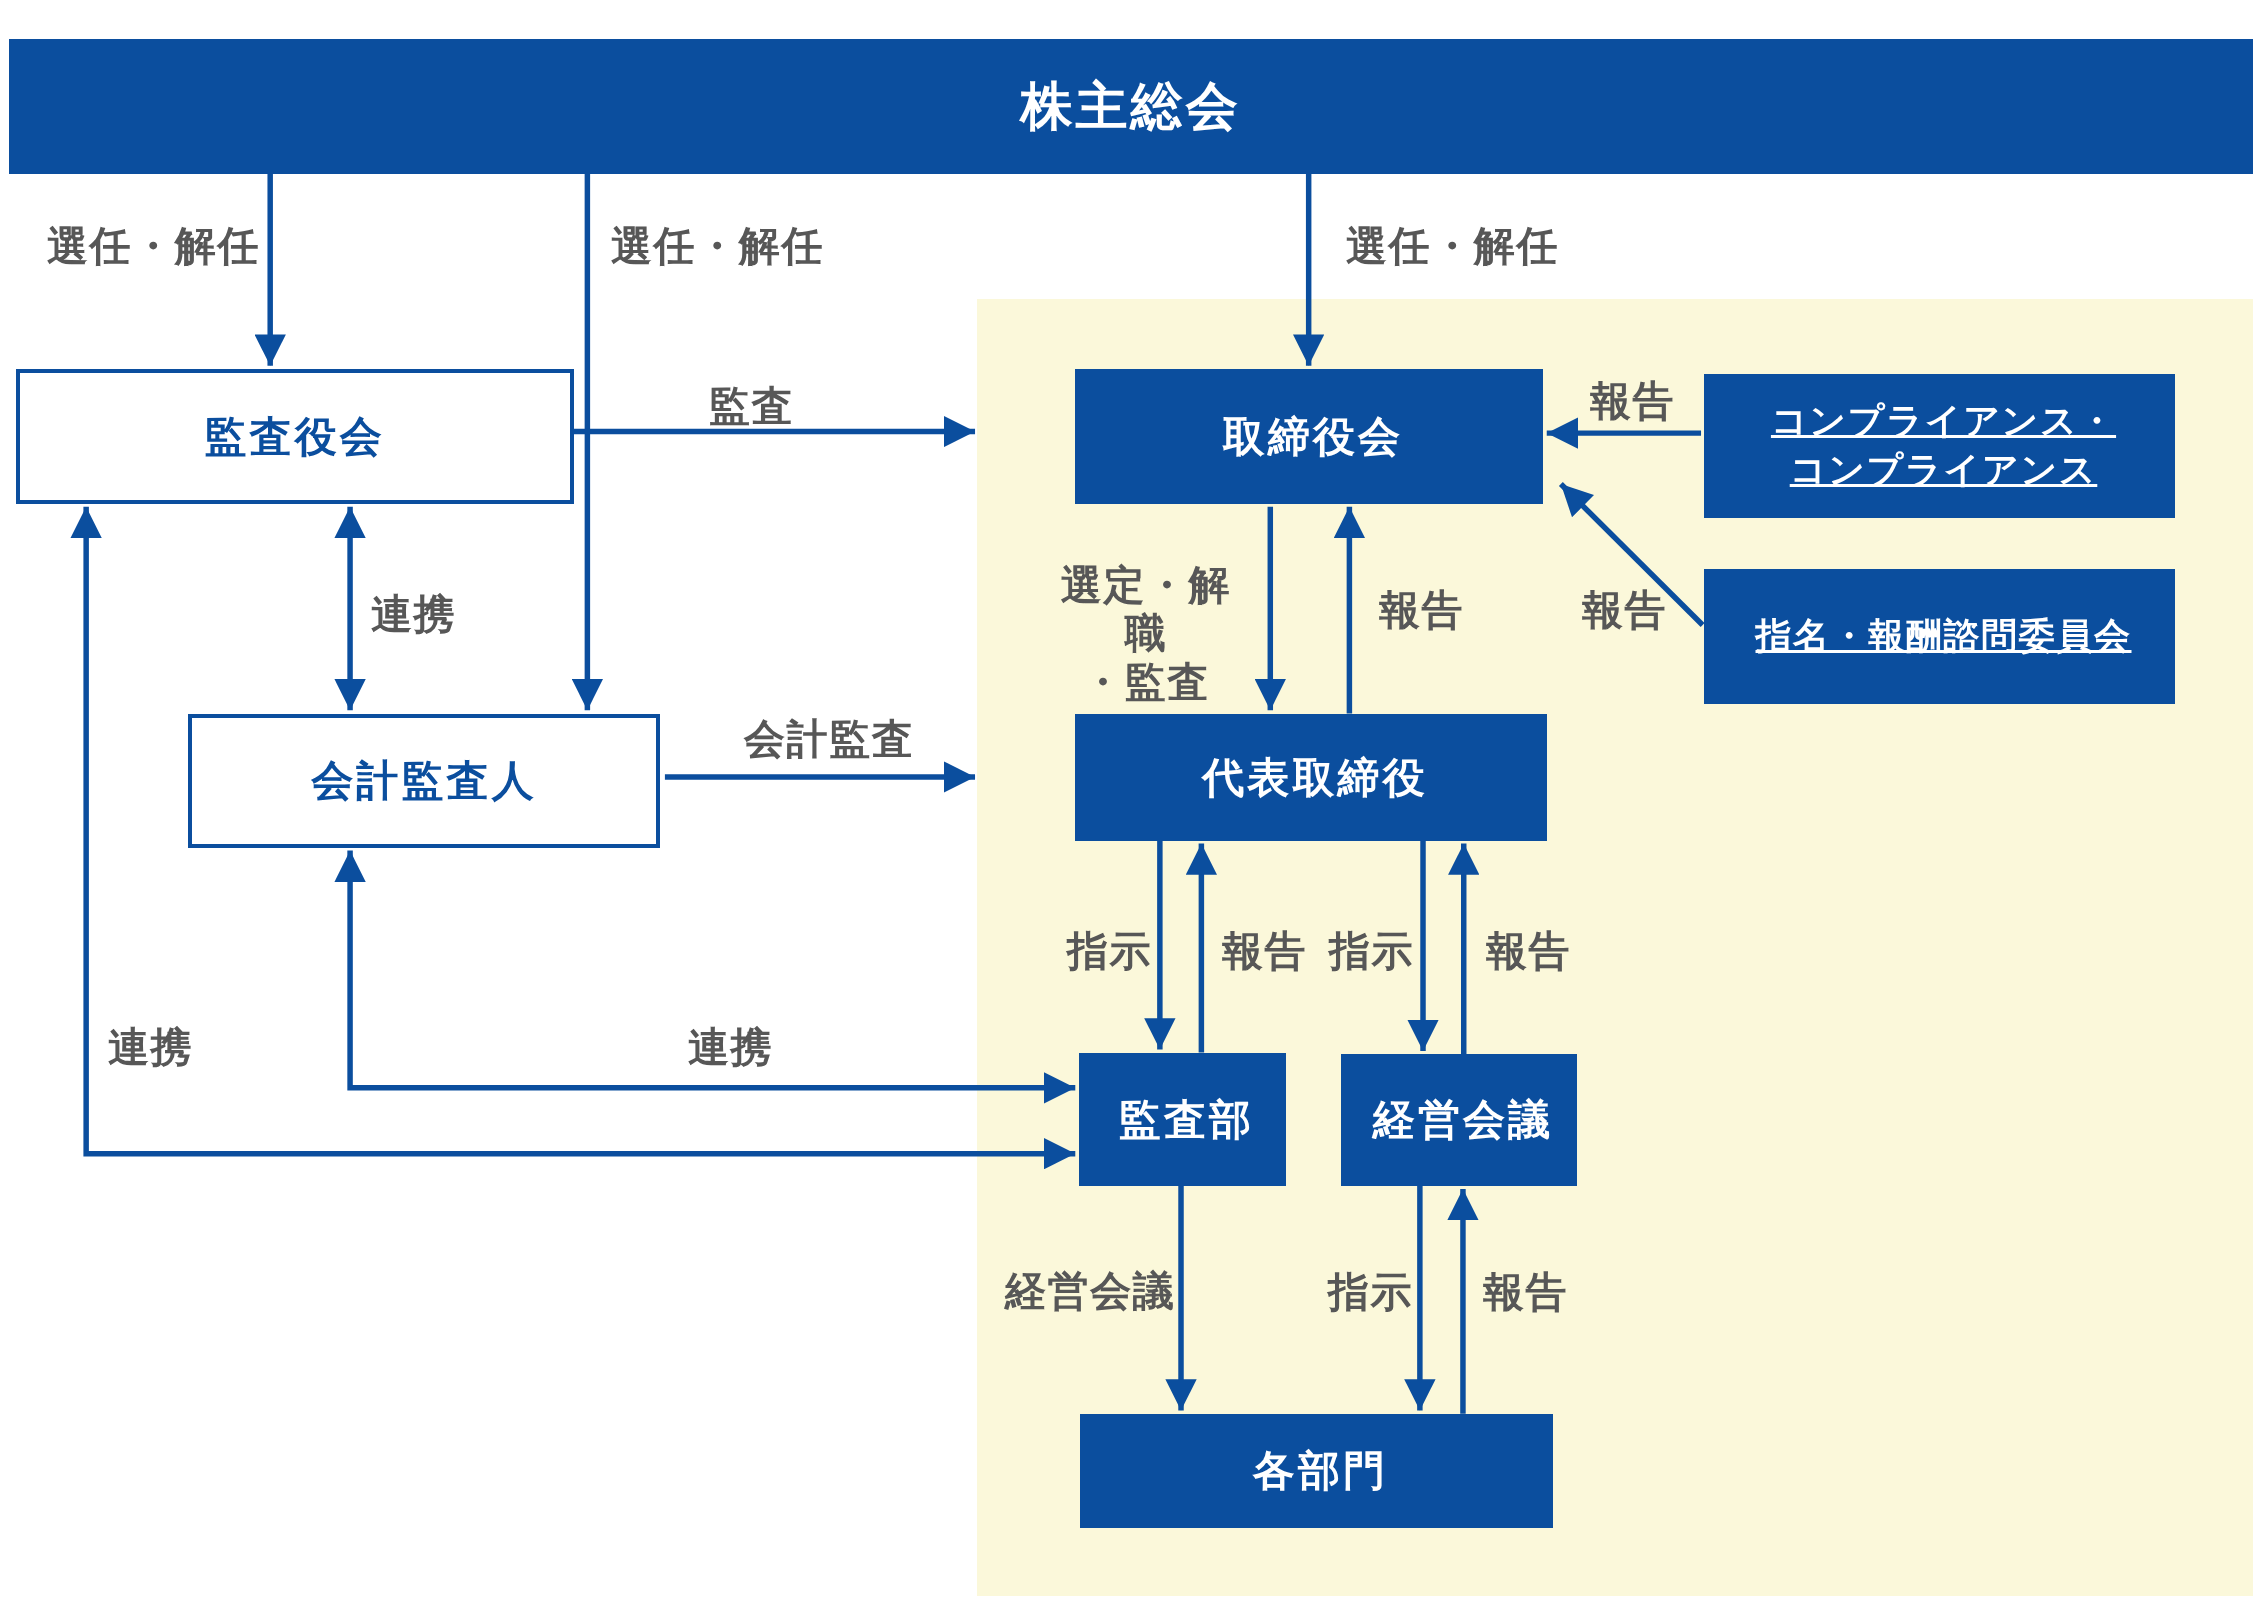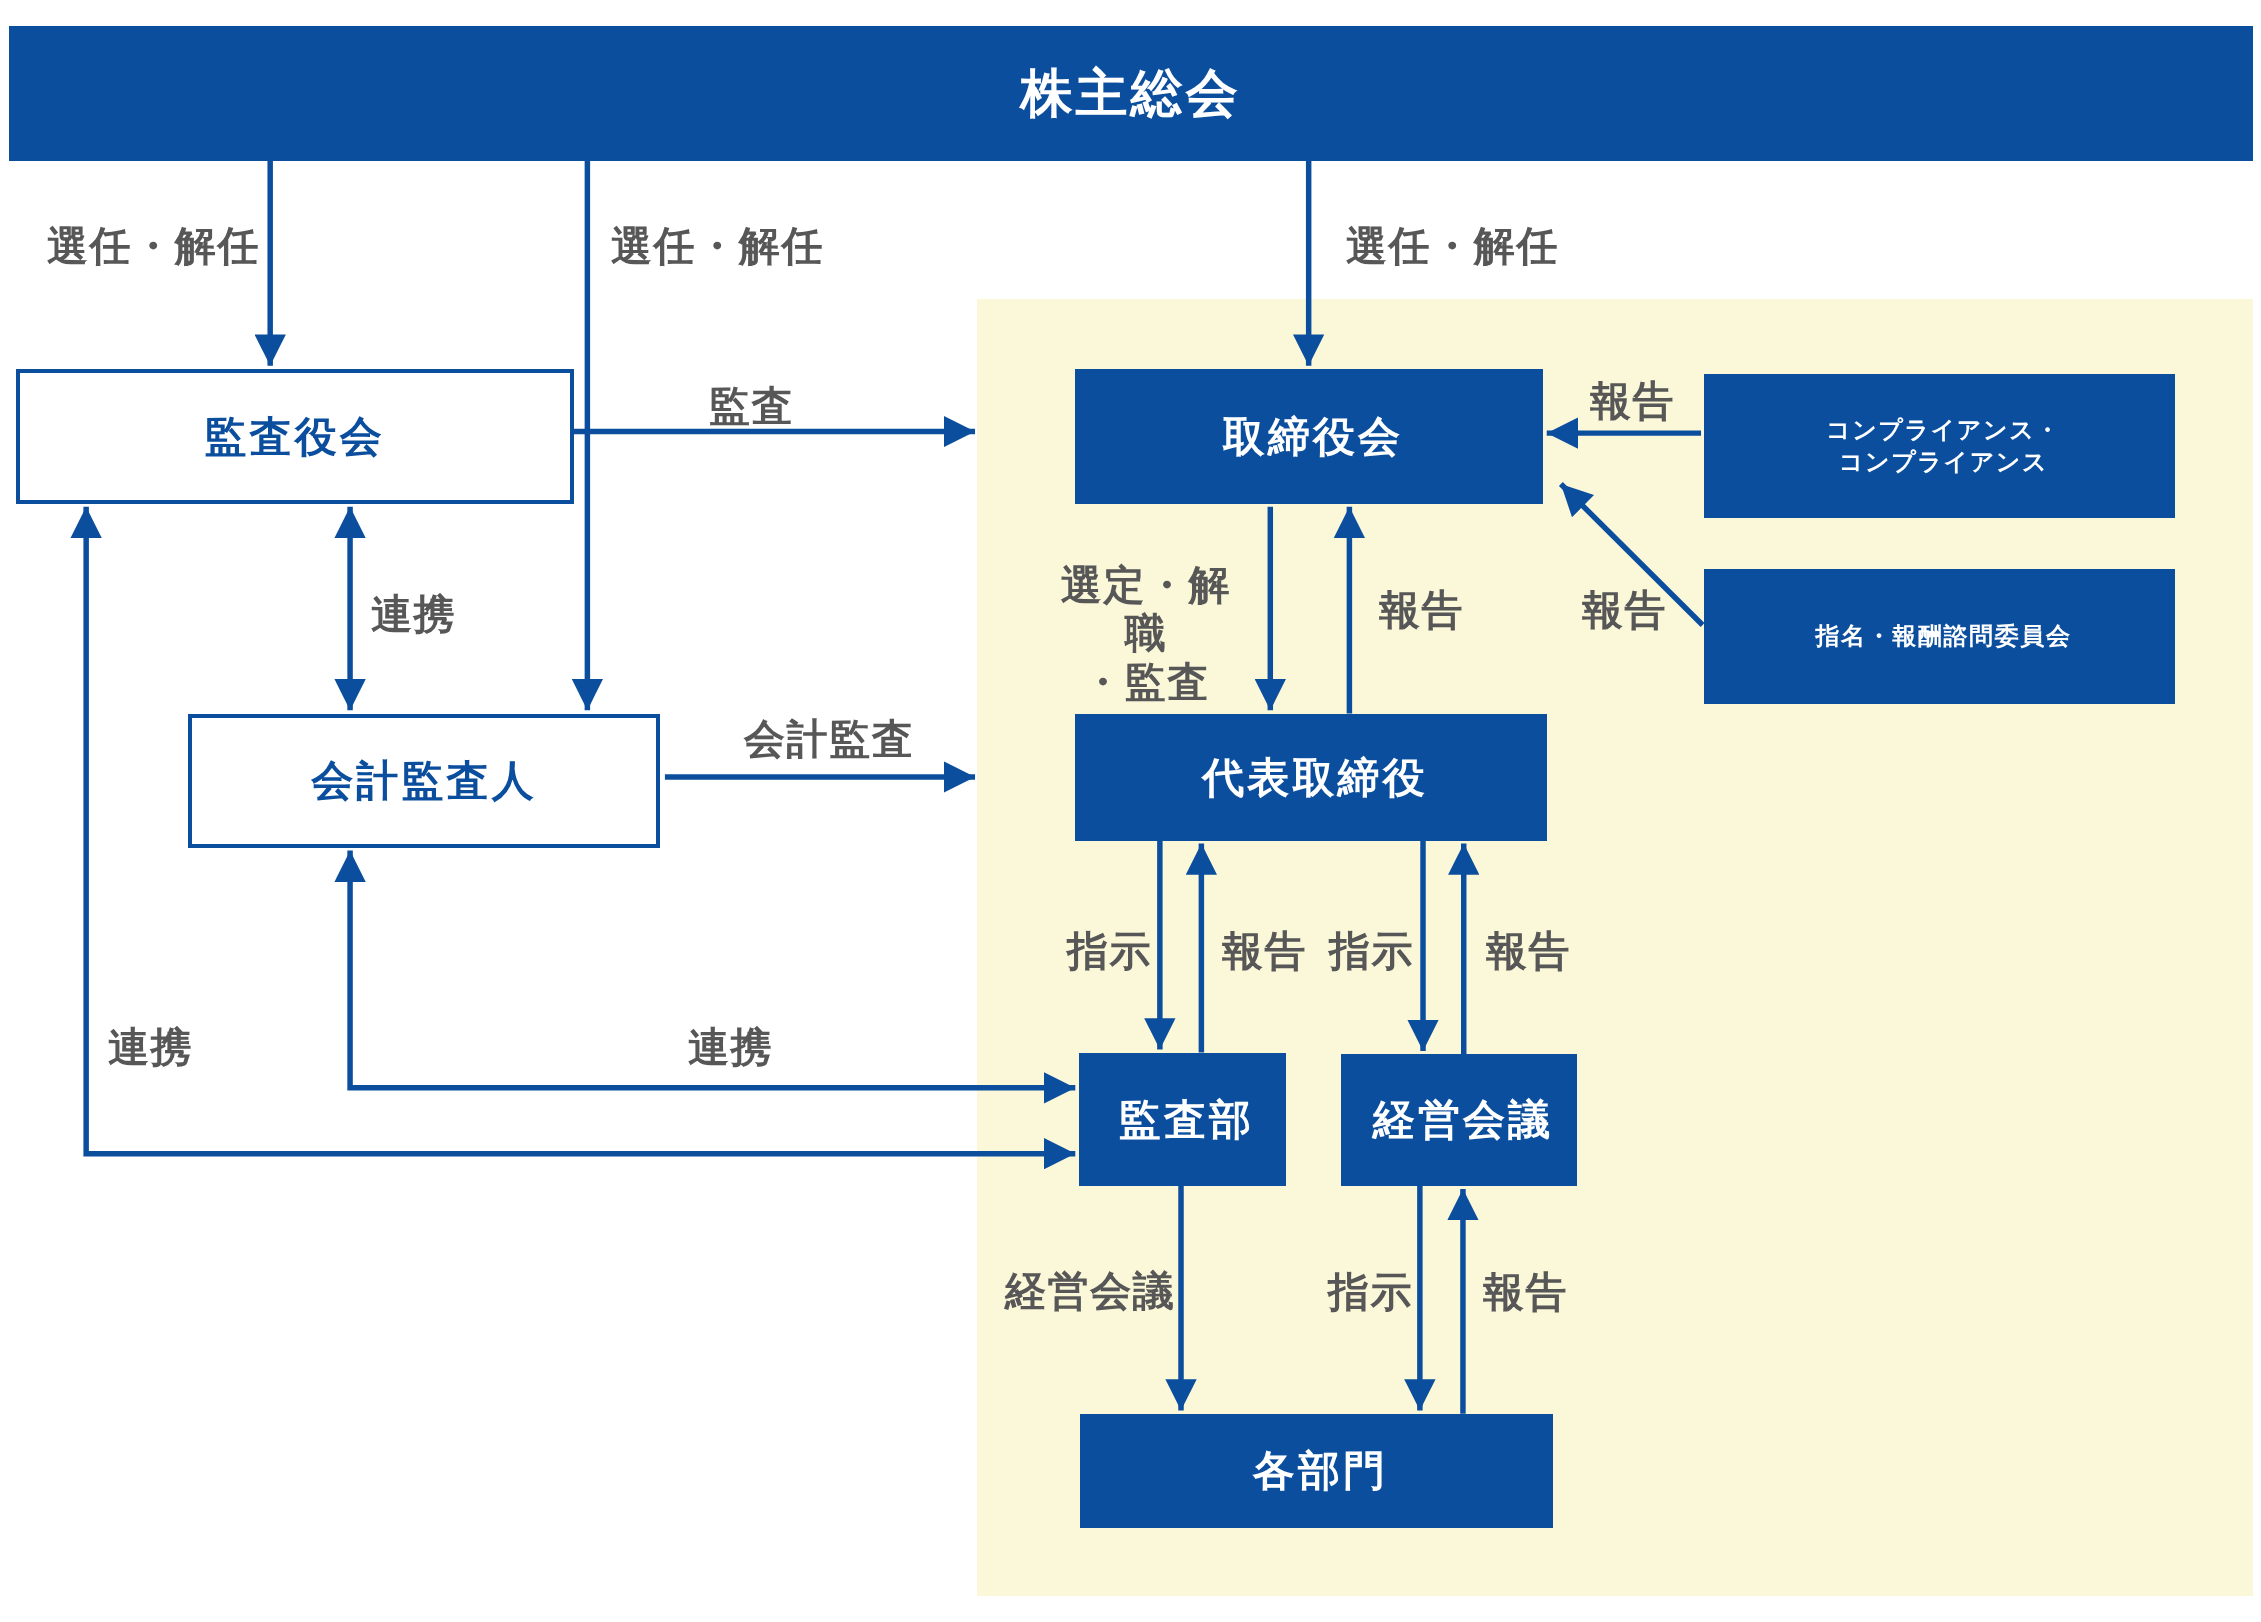--- a/index.html
+++ b/index.html
@@ -5,25 +5,25 @@
   html,body{margin:0;padding:0;background:#ffffff;}
   body{width:2261px;height:1622px;position:relative;overflow:hidden;
        font-family:"Liberation Sans","DejaVu Sans",sans-serif;}
   .canvas{position:absolute;left:0;top:0;width:2261px;height:1622px;background:#ffffff;}
   .zone{position:absolute;background:#FBF8DA;z-index:1;}
   .arrow-layer{position:absolute;left:0;top:0;width:2261px;height:1622px;z-index:2;}
   .node{position:absolute;display:flex;align-items:center;justify-content:center;
         box-sizing:border-box;z-index:3;text-align:center;font-weight:bold;}
   .node.filled{background:#0B4E9E;color:#ffffff;padding-left:8px;}
   .node.outlined{background:#ffffff;border:4.7px solid #0B4E9E;color:#0B4E9E;}
-  .titlebar{position:absolute;left:8.6px;top:26px;width:2244px;height:135px;
+  .titlebar{position:absolute;left:8.6px;top:39px;width:2244px;height:135px;
         background:#0B4E9E;color:#ffffff;display:flex;align-items:center;justify-content:center;
         font-size:52px;font-weight:bold;letter-spacing:3.1px;z-index:3;}
   .biglabel{font-size:42px;letter-spacing:3.1px;}
-  .midlabel{font-size:24px;line-height:1.35;letter-spacing:1.6px;}
+  .midlabel{font-size:36px;line-height:1.35;letter-spacing:1.6px;text-decoration:underline;}
   .glabel{position:absolute;color:#575757;font-weight:bold;font-size:41px;
           line-height:1.18;white-space:nowrap;z-index:4;letter-spacing:1.6px;}
   .glabel.center{text-align:center;white-space:normal;}
   svg line, svg polyline{stroke:#0B4E9E;stroke-width:7;fill:none;}
 </style>
 </head>
 <body>
 
 <div class="canvas">
 

